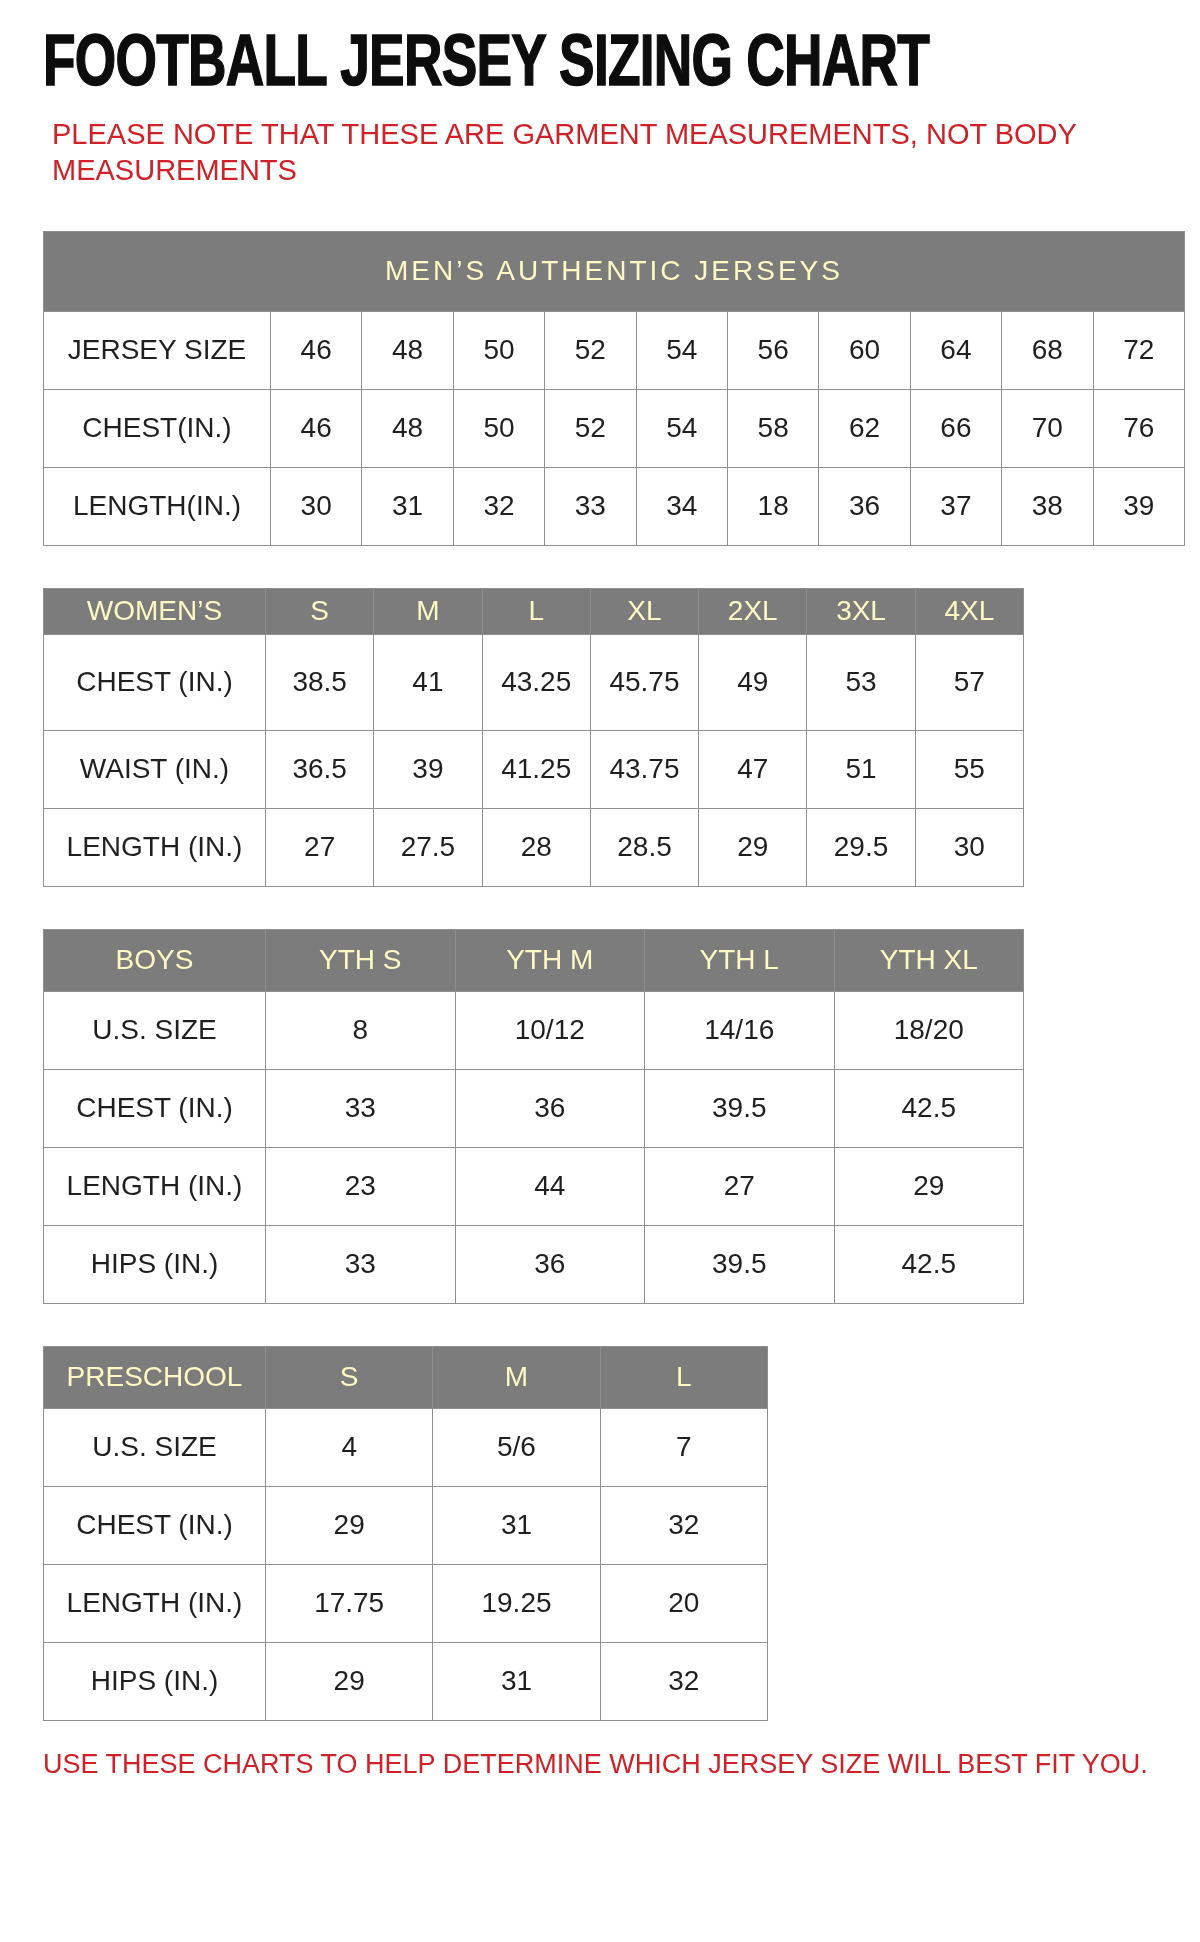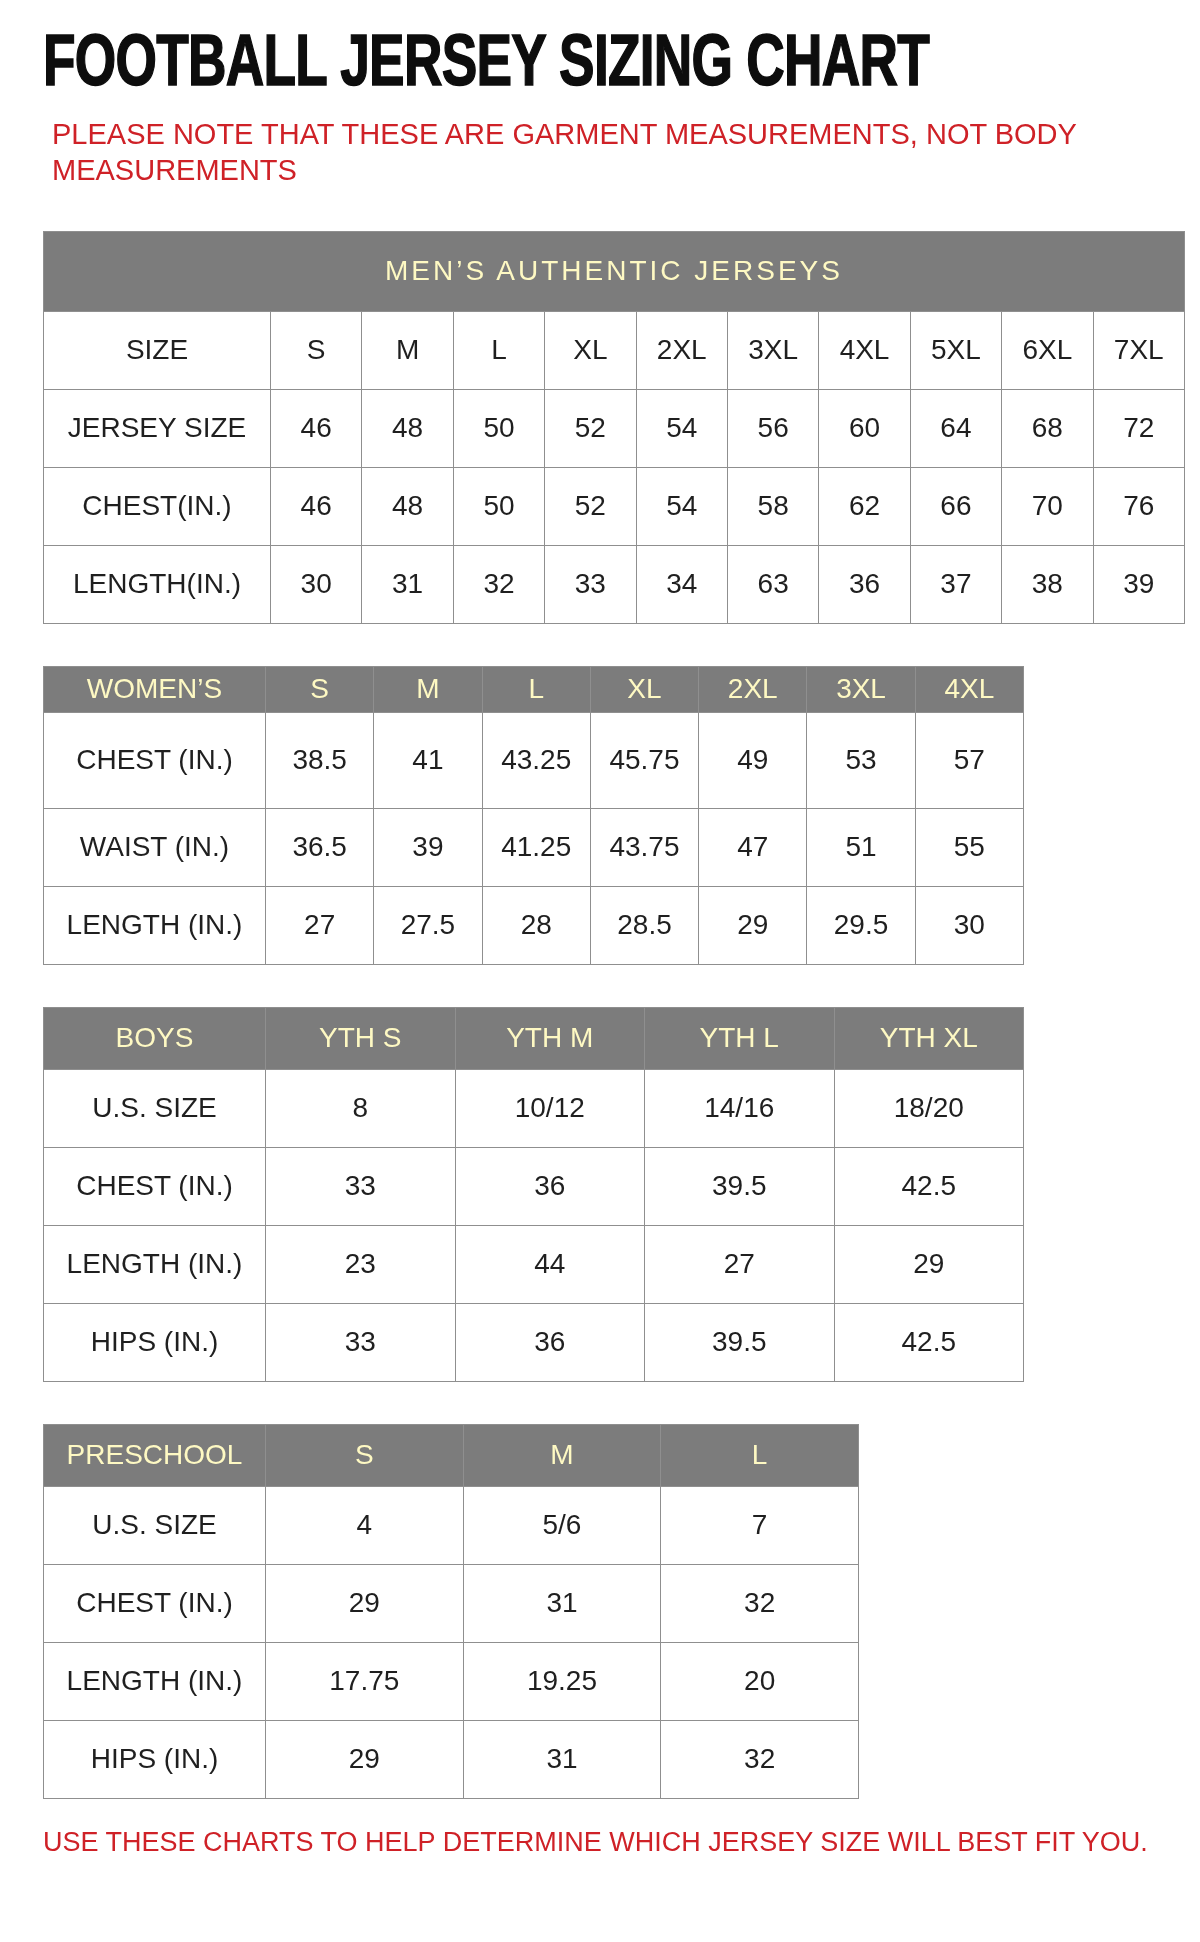--- a/index.html
+++ b/index.html
@@ -74,21 +74,21 @@
 
   .tbl-womens { width: 981px; }
   .tbl-womens .col-label { width: 222px; }
   .tbl-womens tr:first-child td { height: 46px; }
   .tbl-womens tr:nth-child(2) td { height: 96px; }
 
   .tbl-boys { width: 981px; padding-left: 12px; }
   .tbl-boys .col-label { width: 222px; }
   .tbl-boys tr:first-child td { height: 62px; }
 
-  .tbl-preschool { width: 816px; }
+  .tbl-preschool { width: 725px; }
   .tbl-preschool .col-label { width: 222px; }
   .tbl-preschool tr:first-child td { height: 62px; }
 </style>
 </head>
 <body>
 
 <div class="page">
   <h1 class="title">FOOTBALL JERSEY SIZING CHART</h1>
   <p class="note">PLEASE NOTE THAT THESE ARE GARMENT MEASUREMENTS, NOT BODY MEASUREMENTS</p>
   <section id="tables">
@@ -102,33 +102,20 @@
           <col>
           <col>
           <col>
           <col>
           <col>
           <col>
         </colgroup>
         <tbody>
           <tr>
             <td class="gray banner-cell" colspan="11">MEN’S AUTHENTIC JERSEYS</td>
-          </tr>
-          <tr>
-            <td class="row-label">SIZE</td>
-            <td>S</td>
-            <td>M</td>
-            <td>L</td>
-            <td>XL</td>
-            <td>2XL</td>
-            <td>3XL</td>
-            <td>4XL</td>
-            <td>5XL</td>
-            <td>6XL</td>
-            <td>7XL</td>
           </tr>
           <tr>
             <td class="row-label">JERSEY SIZE</td>
             <td>46</td>
             <td>48</td>
             <td>50</td>
             <td>52</td>
             <td>54</td>
             <td>56</td>
             <td>60</td>
@@ -149,21 +136,21 @@
             <td>70</td>
             <td>76</td>
           </tr>
           <tr>
             <td class="row-label">LENGTH(IN.)</td>
             <td>30</td>
             <td>31</td>
             <td>32</td>
             <td>33</td>
             <td>34</td>
-            <td>63</td>
+            <td>18</td>
             <td>36</td>
             <td>37</td>
             <td>38</td>
             <td>39</td>
           </tr>
         </tbody>
       </table>
       <table class="tbl tbl-womens">
         <colgroup>
           <col class="col-label">

